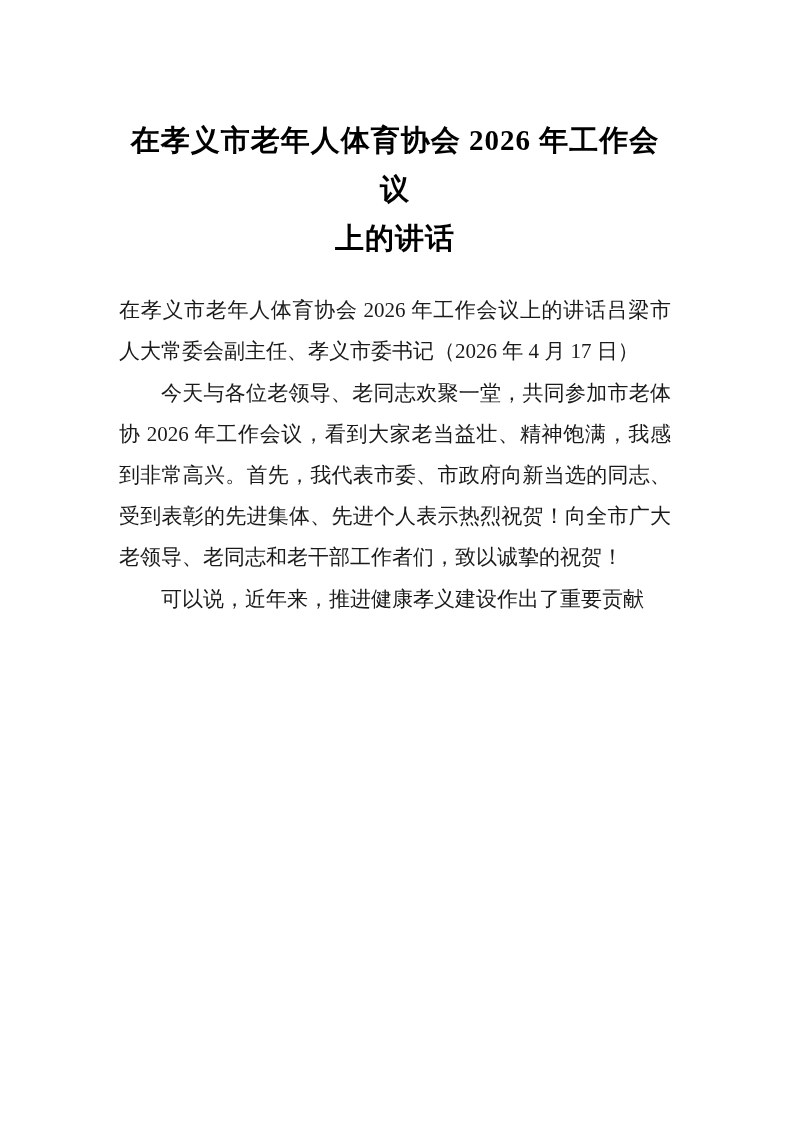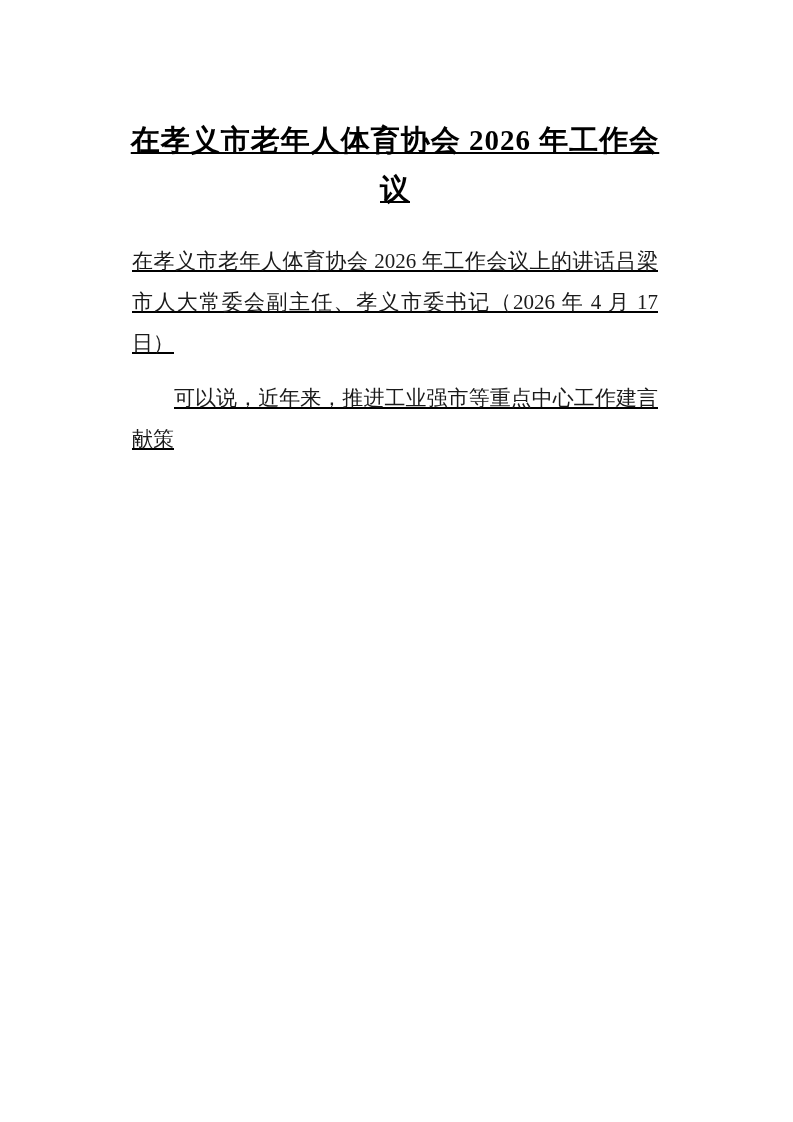--- a/index.html
+++ b/index.html
@@ -10,21 +10,20 @@
   .page {
     position: relative;
     width: 793px;
     height: 1082px;
     margin: 0 auto;
     background: #ffffff;
     box-sizing: border-box;
     padding: 116px 121px 0 118px;
     overflow: hidden;
     color: #000000;
-    text-decoration: underline;
   }
   .title {
     margin: 0 0 27px 0;
     padding: 0;
     font-family: "Liberation Serif", "DejaVu Serif", serif;
     font-size: 29px;
     font-weight: 700;
     line-height: 49px;
     text-align: center;
     color: #000000;
@@ -34,34 +33,36 @@
     display: block;
   }
   .doc-body {
     font-family: "Liberation Serif", "DejaVu Serif", serif;
     font-size: 21px;
     line-height: 41px;
     color: #1a1a1a;
     text-align: justify;
   }
   .doc-body p {
-    margin: 14px;
+    margin: 1px;
     padding: 0;
   }
   .doc-body p.indent {
     text-indent: 2em;
   }
 </style>
 </head>
 <body>
 
 <div class="page">
 
   <h1 class="title">
     <span class="title-line">在孝义市老年人体育协会 2026 年工作会议</span>
+    <span class="title-line">上的讲话</span>
   </h1>
 
   <div class="doc-body">
     <p>在孝义市老年人体育协会 2026 年工作会议上的讲话吕梁市人大常委会副主任、孝义市委书记（2026 年 4 月 17 日）</p>
-    <p class="indent">可以说，近年来，推进工业强市等重点中心工作建言献策</p>
+    <p class="indent">今天与各位老领导、老同志欢聚一堂，共同参加市老体协 2026 年工作会议，看到大家老当益壮、精神饱满，我感到非常高兴。首先，我代表市委、市政府向新当选的同志、受到表彰的先进集体、先进个人表示热烈祝贺！向全市广大老领导、老同志和老干部工作者们，致以诚挚的祝贺！</p>
+    <p class="indent">可以说，近年来，推进健康孝义建设作出了重要贡献</p>
   </div>
 
 </div>
 
 </body></html>

